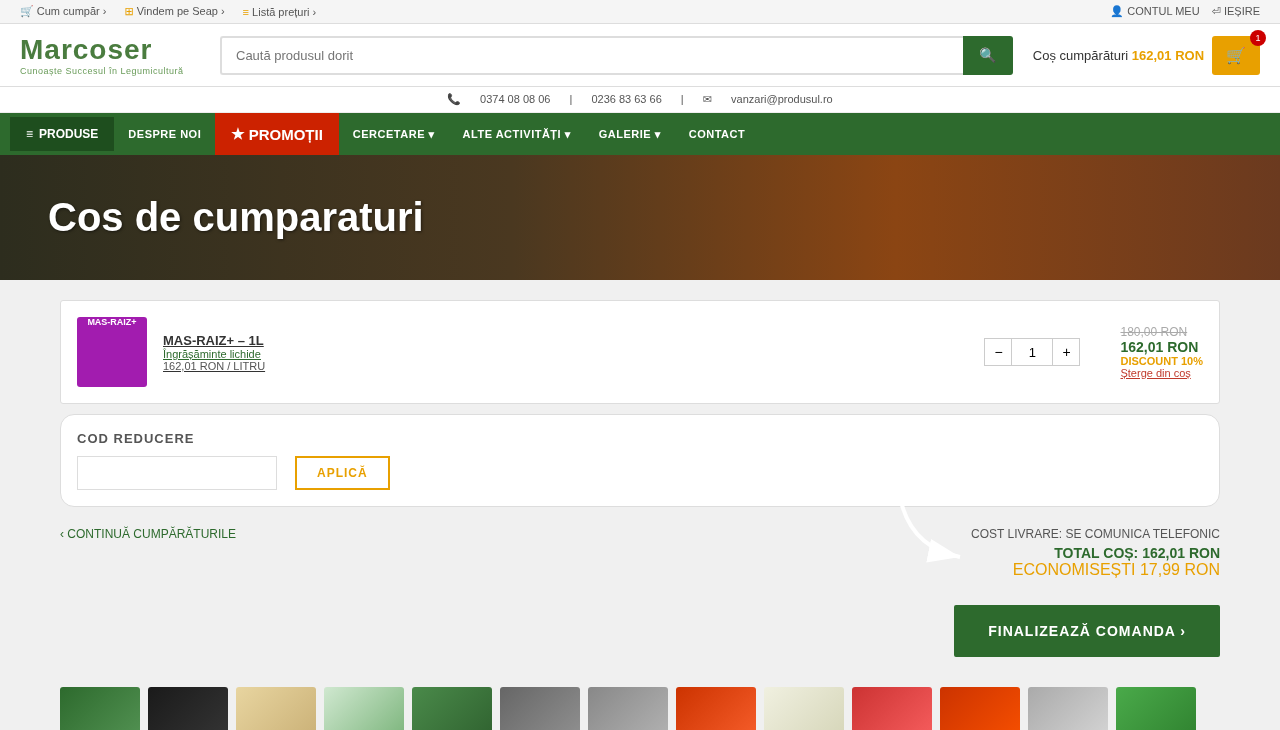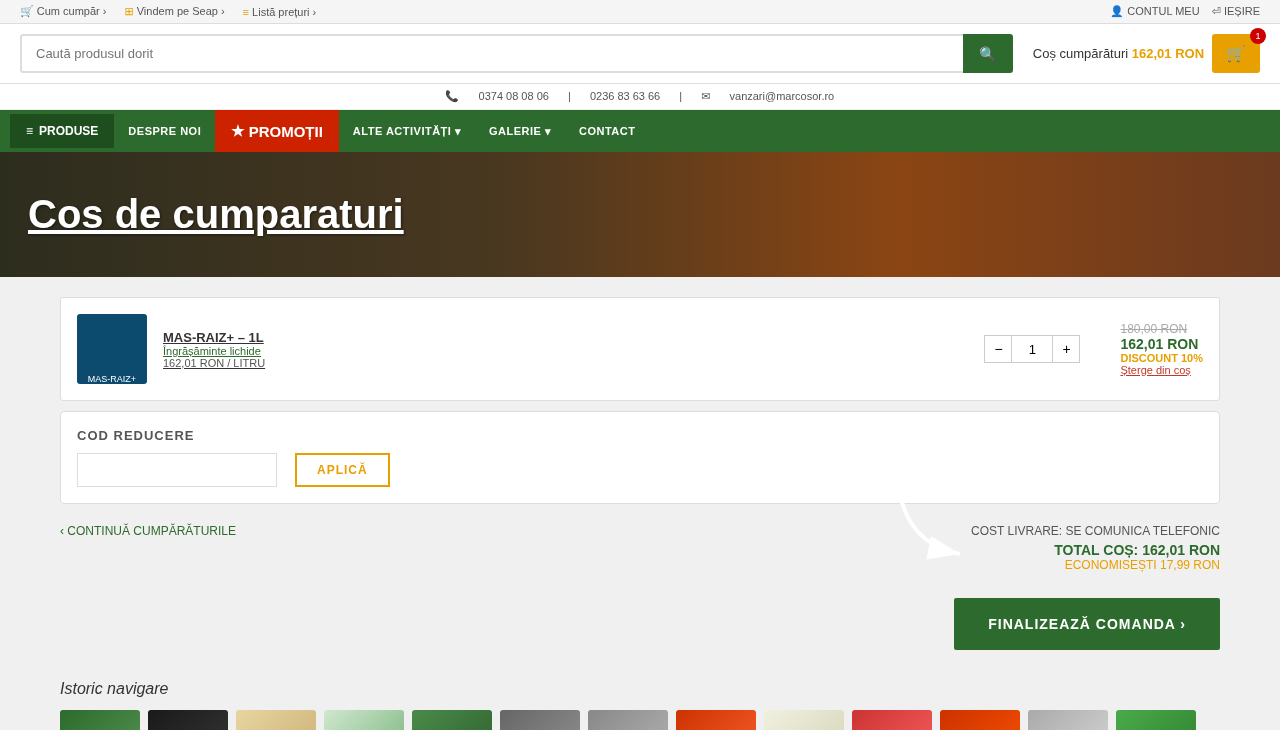--- a/index.html
+++ b/index.html
@@ -135,23 +135,22 @@
       cursor: pointer;
       display: flex;
       align-items: center;
       gap: 4px;
     }
     .nav-item-promo::before { content: '★'; }
 
     
     .hero {
       background: linear-gradient(to right, #2d2d1e 0%, #4a3820 40%, #8b4513 70%, #6b3a1f 100%);
-      padding: 40px 28px;
-      color: white;
-      text-decoration: underline;
+      padding: 40px 48px;
+      color: white;
     }
     .hero h1 {
       font-size: 40px;
       font-weight: bold;
       color: white;
       text-shadow: 1px 1px 3px rgba(0,0,0,0.5);
     }
 
     
     .main-content {
@@ -166,29 +165,29 @@
       display: flex;
       align-items: center;
       padding: 16px;
       margin-bottom: 10px;
       border: 1px solid #ddd;
       border-radius: 3px;
     }
     .cart-item-image {
       width: 70px;
       height: 70px;
-      background: #0c4a6e;
+      background: #a21caf;
       border-radius: 3px;
       display: flex;
-      align-items: flex-end;
+      align-items: flex-start;
       justify-content: center;
       color: white;
       font-size: 9px;
       text-align: center;
-      font-weight: normal;
+      font-weight: bold;
       margin-right: 16px;
       flex-shrink: 0;
     }
     .cart-item-details { flex: 1; text-decoration: underline; }
     .cart-item-name { font-size: 13px; font-weight: bold; color: #333; }
     .cart-item-cat { color: #2d6a2d; font-size: 11px; text-decoration: underline; cursor: pointer; }
     .cart-item-price-unit { font-size: 11px; color: #555; }
     .cart-qty-control {
       display: flex;
       align-items: center;
@@ -220,21 +219,21 @@
     .final-price { color: #2d6a2d; font-weight: bold; font-size: 14px; }
     .discount-badge { color: #e8a000; font-size: 11px; font-weight: bold; }
     .remove-link { color: #c0392b; font-size: 11px; cursor: pointer; text-decoration: underline; }
 
     
     .coupon-section {
       background: white;
       padding: 16px;
       margin-bottom: 10px;
       border: 1px solid #ddd;
-      border-radius: 4px;
+      border-radius: 14px;
     }
     .coupon-title { font-size: 13px; font-weight: bold; color: #555; margin-bottom: 10px; letter-spacing: 1px; }
     .coupon-row { display: flex; gap: 18px; }
     .coupon-input {
       width: 200px;
       padding: 8px 12px;
       border: 1px solid #ddd;
       font-size: 13px;
       outline: none;
     }
@@ -254,21 +253,21 @@
       display: flex;
       justify-content: space-between;
       align-items: flex-start;
       padding: 10px 0;
     }
     .continue-link { color: #2d6a2d; font-size: 12px; cursor: pointer; text-decoration: none; }
     .summary-right { text-align: right; }
     .summary-line { font-size: 12px; color: #555; margin-bottom: 4px; }
     .summary-total { font-size: 14px; font-weight: bold; color: #333; }
     .summary-total span { color: #2d6a2d; }
-    .summary-savings { color: #e8a000; font-size: 12px; }
+    .summary-savings { color: #e8a000; font-size: 16px; }
 
     
     .checkout-btn-wrapper {
       display: flex;
       justify-content: flex-end;
       margin-top: 16px;
       position: relative;
       align-items: flex-end;
     }
     .checkout-btn {
@@ -342,20 +341,24 @@
       <span>CONTUL MEU</span>
     </span>
     <span style="cursor:pointer;">
       <span>⏎</span>
       <span>IEȘIRE</span>
     </span>
   </div>
 </div>
 
 <div class="header">
+  <div class="logo-area">
+    <div class="logo-text">Marcoser</div>
+    <div class="logo-sub">Cunoaște Succesul în Legumicultură</div>
+  </div>
   <div class="search-area">
     <input class="search-input" type="text" placeholder="Caută produsul dorit" style="">
     <button class="search-btn">🔍</button>
   </div>
   <div class="cart-area">
     <span>
       <span>Coș cumpărături</span>
       <span style="color:#e8a000; font-weight:bold;">162,01 RON</span>
     </span>
     <button class="cart-btn">
@@ -365,31 +368,35 @@
   </div>
 </div>
 
 <div class="contact-bar">
   <span>📞</span>
   <span>0374 08 08 06</span>
   <span> | </span>
   <span>0236 83 63 66</span>
   <span> | </span>
   <span>✉</span>
-  <span>vanzari@marcosor.ro</span>
+  <span>vanzari@produsul.ro</span>
 </div>
 
 <nav class="nav-bar">
   <div class="nav-products">
     <span>≡</span>
     <span>PRODUSE</span>
   </div>
   <div class="nav-items">
     <span class="nav-item">DESPRE NOI</span>
     <span class="nav-item-promo">PROMOȚII</span>
+    <span class="nav-item">
+      <span>CERCETARE</span>
+      <span> ▾</span>
+    </span>
     <span class="nav-item">
       <span>ALTE ACTIVITĂȚI</span>
       <span> ▾</span>
     </span>
     <span class="nav-item">
       <span>GALERIE</span>
       <span> ▾</span>
     </span>
     <span class="nav-item">CONTACT</span>
   </div>
@@ -454,21 +461,20 @@
         </div>
         <div class="summary-savings">ECONOMISEȘTI 17,99 RON</div>
       </div>
     </div>
     <div class="checkout-btn-wrapper">
       <button class="checkout-btn">FINALIZEAZĂ COMANDA ›</button>
     </div>
   </div>
 
   <div class="history-section">
-    <div class="history-title">Istoric navigare</div>
     <div class="history-items">
       <div class="history-item thumb-1"></div>
       <div class="history-item thumb-2"></div>
       <div class="history-item thumb-3"></div>
       <div class="history-item thumb-4"></div>
       <div class="history-item thumb-5"></div>
       <div class="history-item thumb-6"></div>
       <div class="history-item thumb-7"></div>
       <div class="history-item thumb-8"></div>
       <div class="history-item thumb-9"></div>

